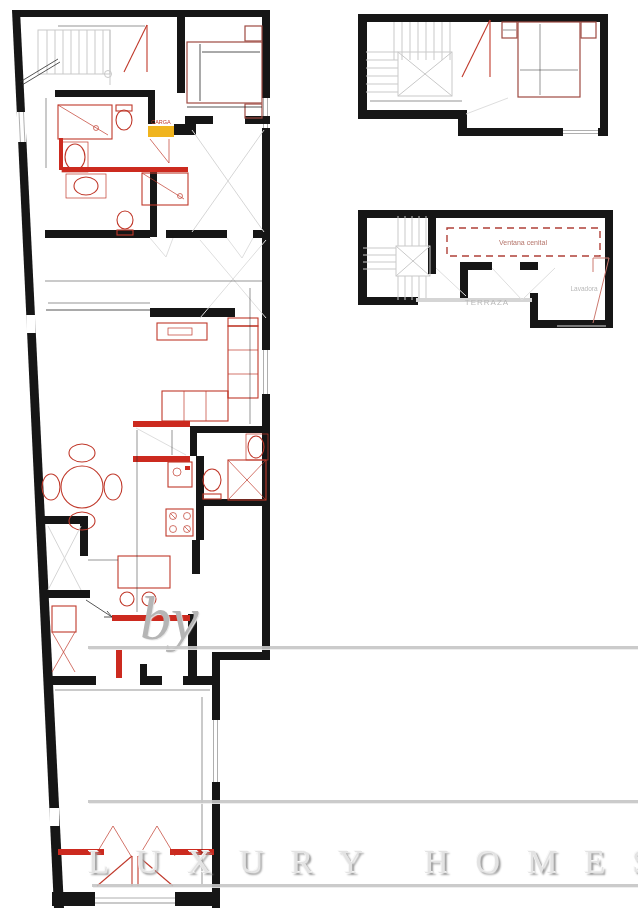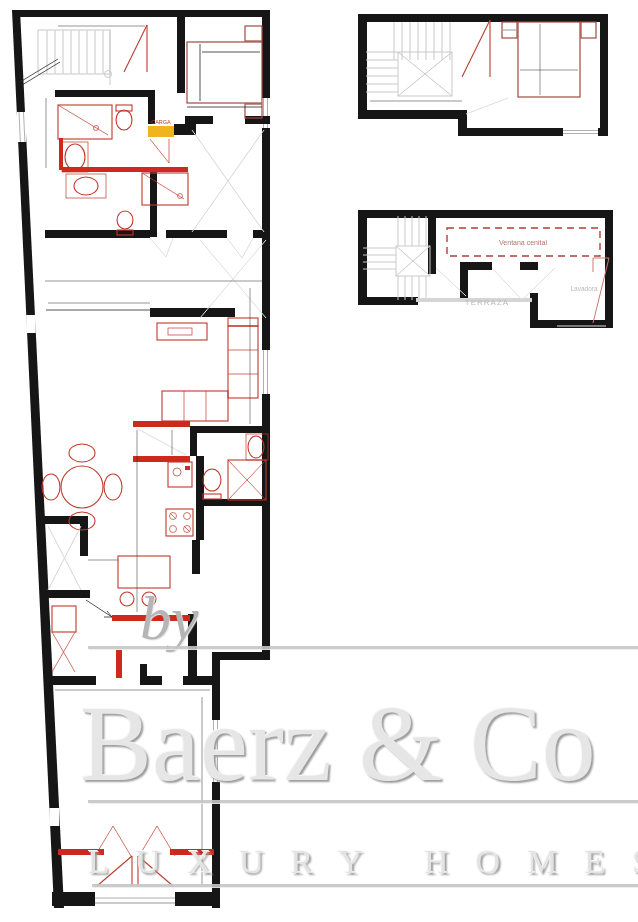--- a/index.html
+++ b/index.html
@@ -359,18 +359,17 @@
       <line x1="593" y1="258" x2="609" y2="258" stroke="#cc7a70" stroke-width="1"></line>
       <line x1="609" y1="258" x2="593" y2="323" stroke="#cc7a70" stroke-width="1"></line>
       <line x1="593" y1="258" x2="593" y2="272" stroke="#cc7a70" stroke-width="1"></line>
       <text x="584" y="291" font-size="6.5" text-anchor="middle" fill="#b9b9b9">Lavadora</text>
     </g>
   </g>
 </svg>
 
 <div class="wm wm-by">by</div>
 <div class="wm-rule wm-rule-1"></div>
-<div class="wm wm-brand">Baerz &amp; Co</div>
 <div class="wm-rule wm-rule-2"></div>
 <div class="wm wm-tagline">LUXURY HOMES</div>
 <div class="wm-rule wm-rule-3"></div>
 
 </div>
 
 </body></html>

